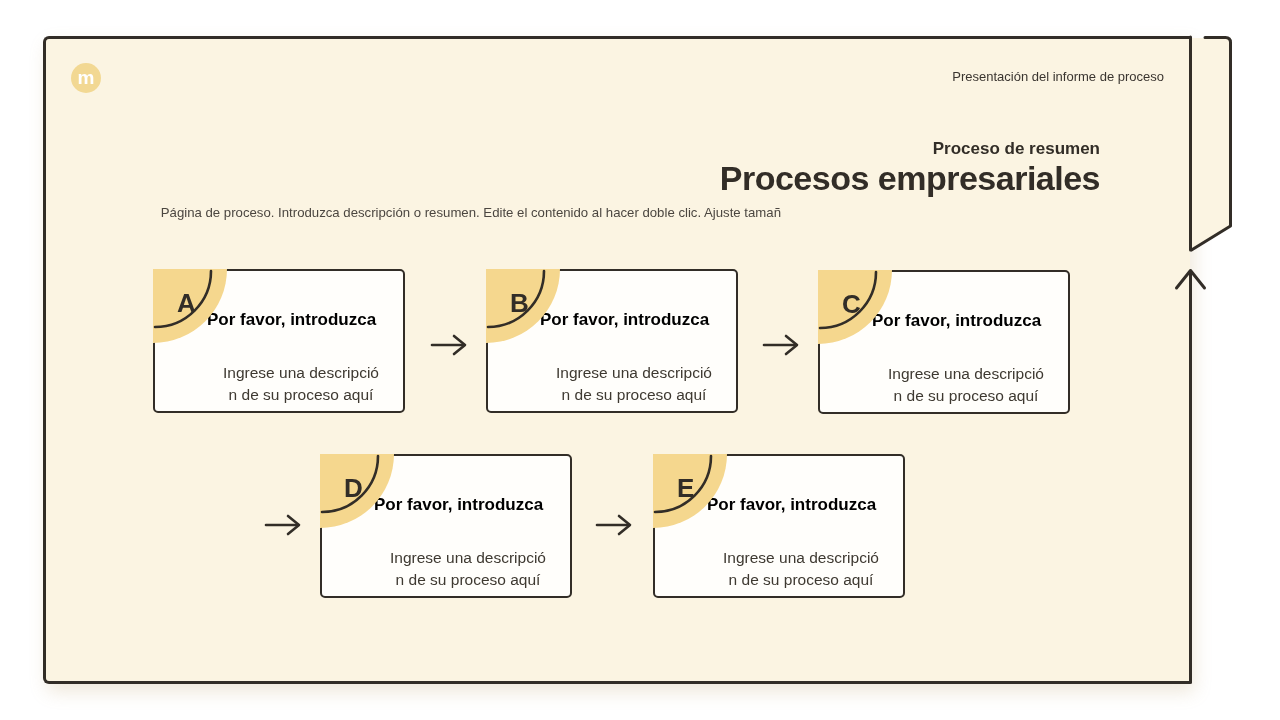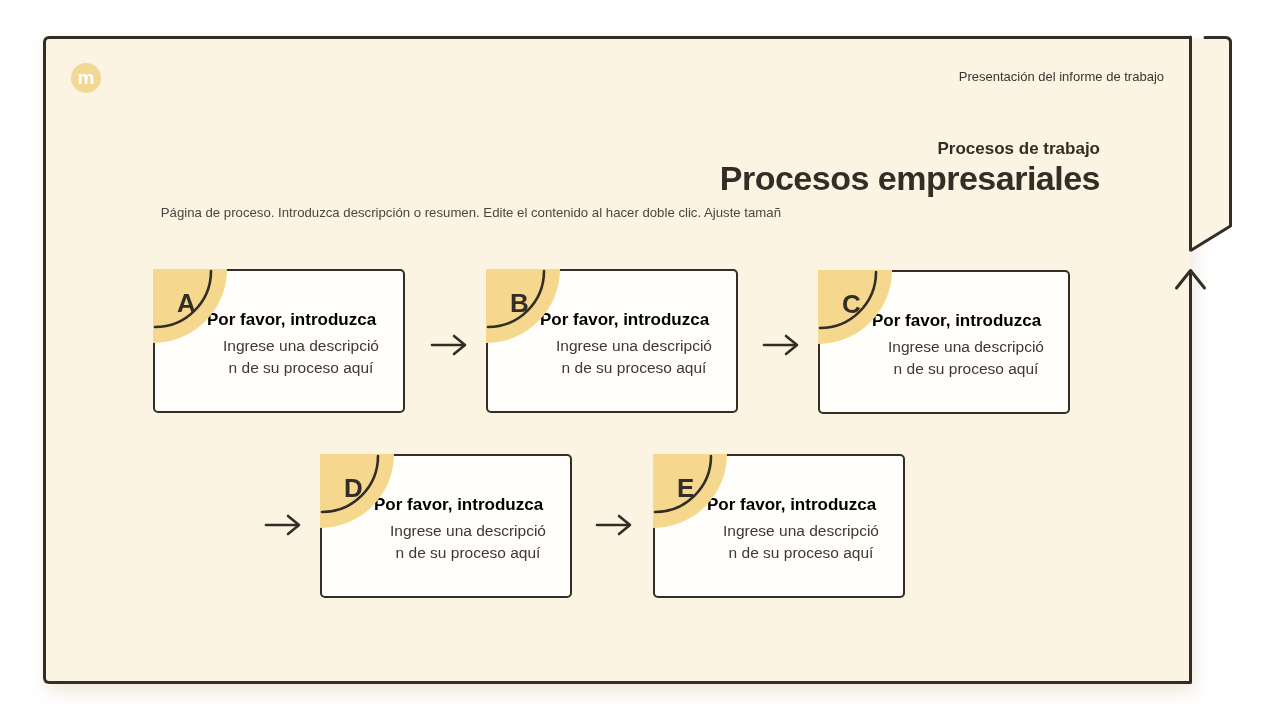--- a/index.html
+++ b/index.html
@@ -49,21 +49,21 @@
 
   .corner{position:absolute;left:-2.5px;top:-2.5px;overflow:visible;}
   .c-fill{fill:var(--accent);}
   .c-arc{fill:none;stroke:var(--ink);stroke-width:2.6;stroke-linecap:round;}
   .c-letter{font-family:"Liberation Sans",sans-serif;font-size:26px;font-weight:bold;fill:var(--ink);}
 
   .card-title{
     padding:39px 6px 0 52px;font-size:17px;font-weight:bold;color:#000000;white-space:nowrap;
   }
   .card-desc{
-    padding:5px 10px 0 54px;text-align:center;font-size:15.5px;line-height:1.42;color:#3e3931;white-space:nowrap;
+    padding:5px 10px 0 54px;text-align:center;font-size:15.5px;line-height:1.42;color:#3e3931;white-space:nowrap;margin-top:27px;
   }
 
   .flow-arrow{position:absolute;z-index:4;}
   .flow-arrow path{stroke:var(--ink);stroke-width:2.6;fill:none;stroke-linecap:round;stroke-linejoin:round;}
   .fa-ab{left:384px;top:294px;}
   .fa-bc{left:716px;top:294px;}
   .fa-din{left:218px;top:474px;}
   .fa-de{left:549px;top:474px;}
 
   .edge{position:absolute;left:1150px;top:0;width:130px;height:720px;}
@@ -72,28 +72,28 @@
 </style>
 </head>
 <body>
 
 <div class="page">
 
   <div class="logo">
     <span>m</span>
   </div>
 
-  <div class="header-note">Presentación del informe de trabajo</div>
+  <div class="header-note">Presentación del informe de proceso</div>
 
   <div class="description">
     <div>Página de proceso. Introduzca descripción o resumen. Edite el contenido al hacer doble clic. Ajuste tamañ</div>
   </div>
 
   <div class="hero">
-    <div class="subtitle">Procesos de trabajo</div>
+    <div class="subtitle">Proceso de resumen</div>
     <div class="title">Procesos empresariales</div>
   </div>
 
   <div class="card card-a">
     <svg class="corner" width="80" height="80" viewBox="0 0 80 80">
       <path class="c-fill" d="M0,0 H74 A74,74 0 0 1 0,74 Z"></path>
       <path class="c-arc" d="M58,2 A56,56 0 0 1 2,58"></path>
       <text class="c-letter" x="24" y="43">A</text>
     </svg>
     <div class="card-title">Por favor, introduzca</div>

